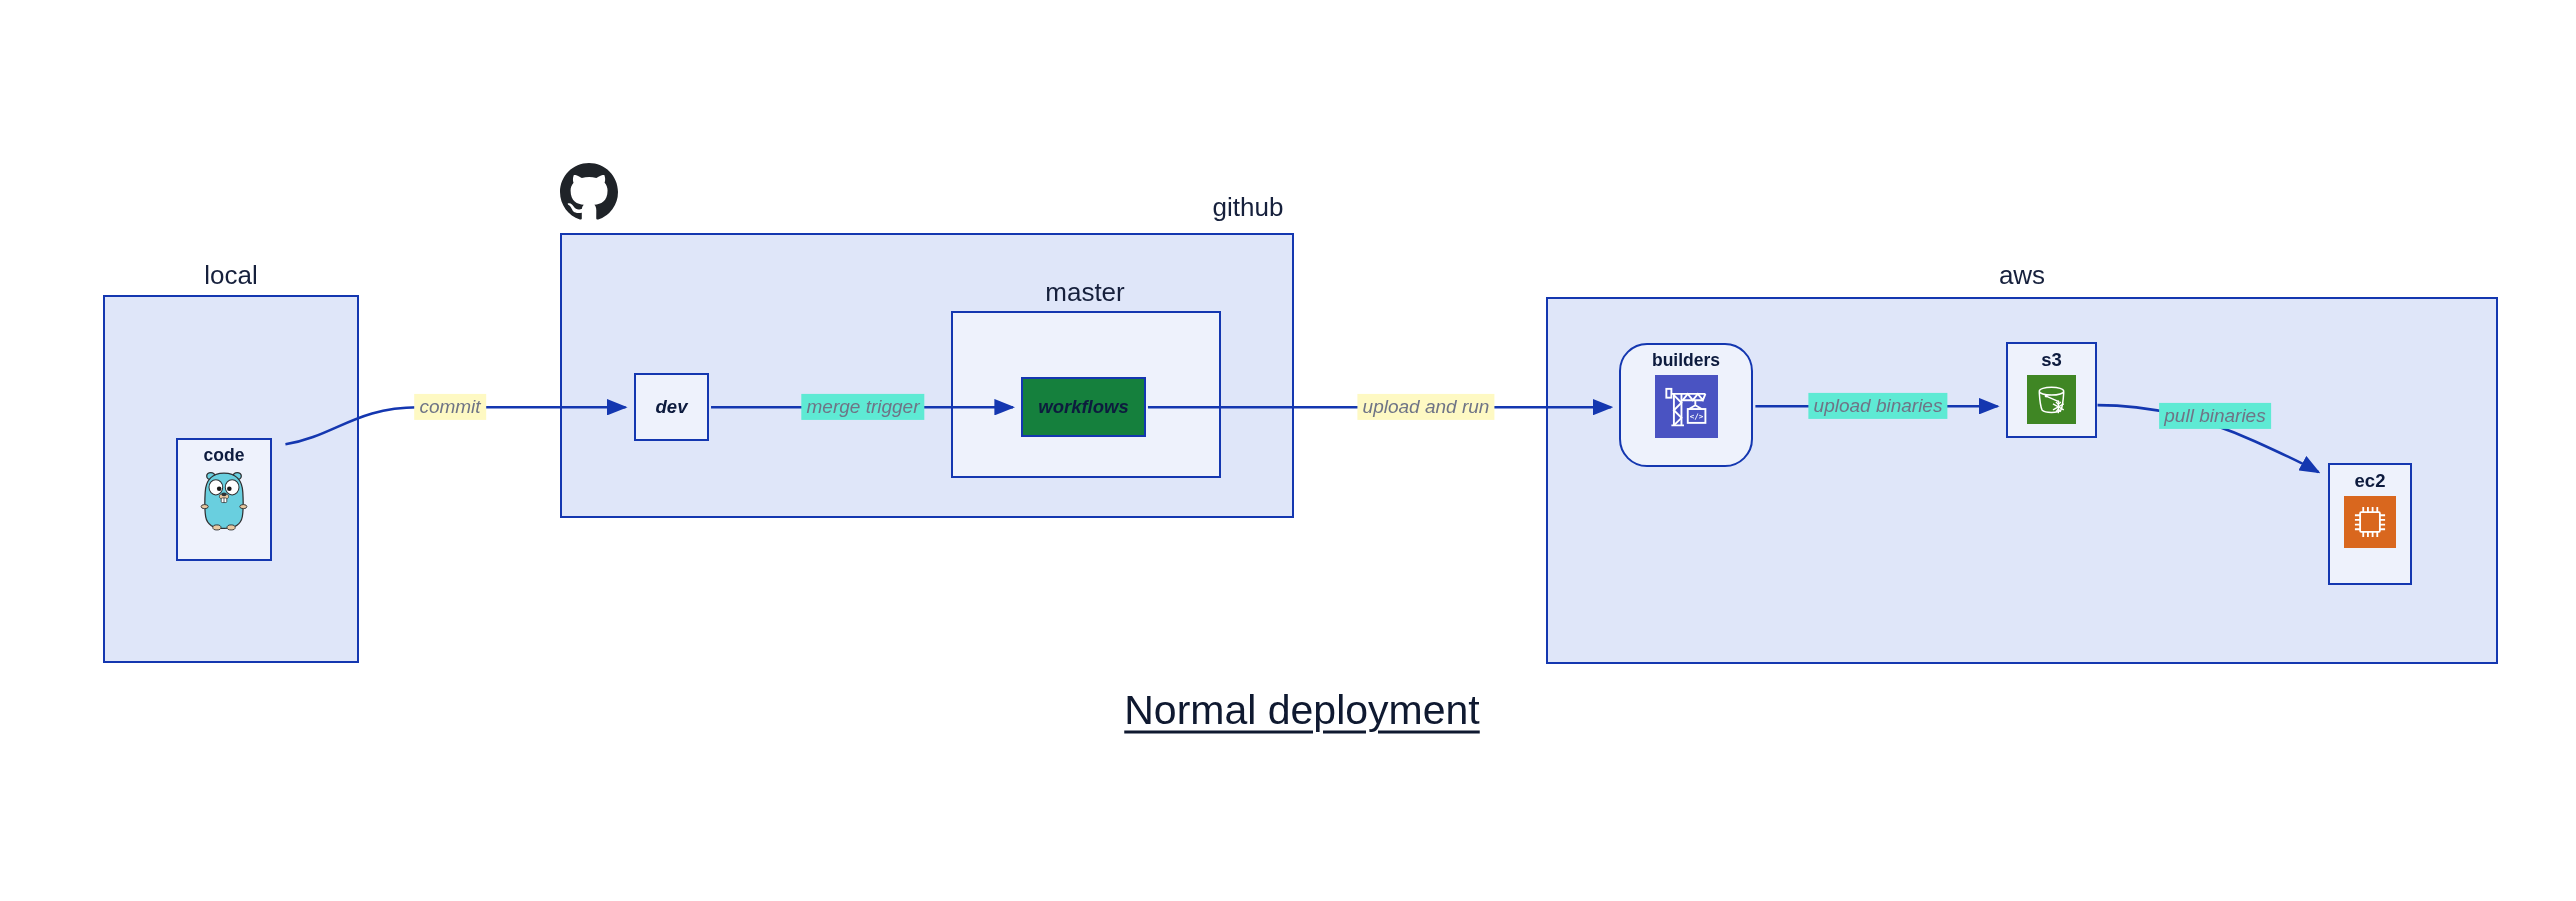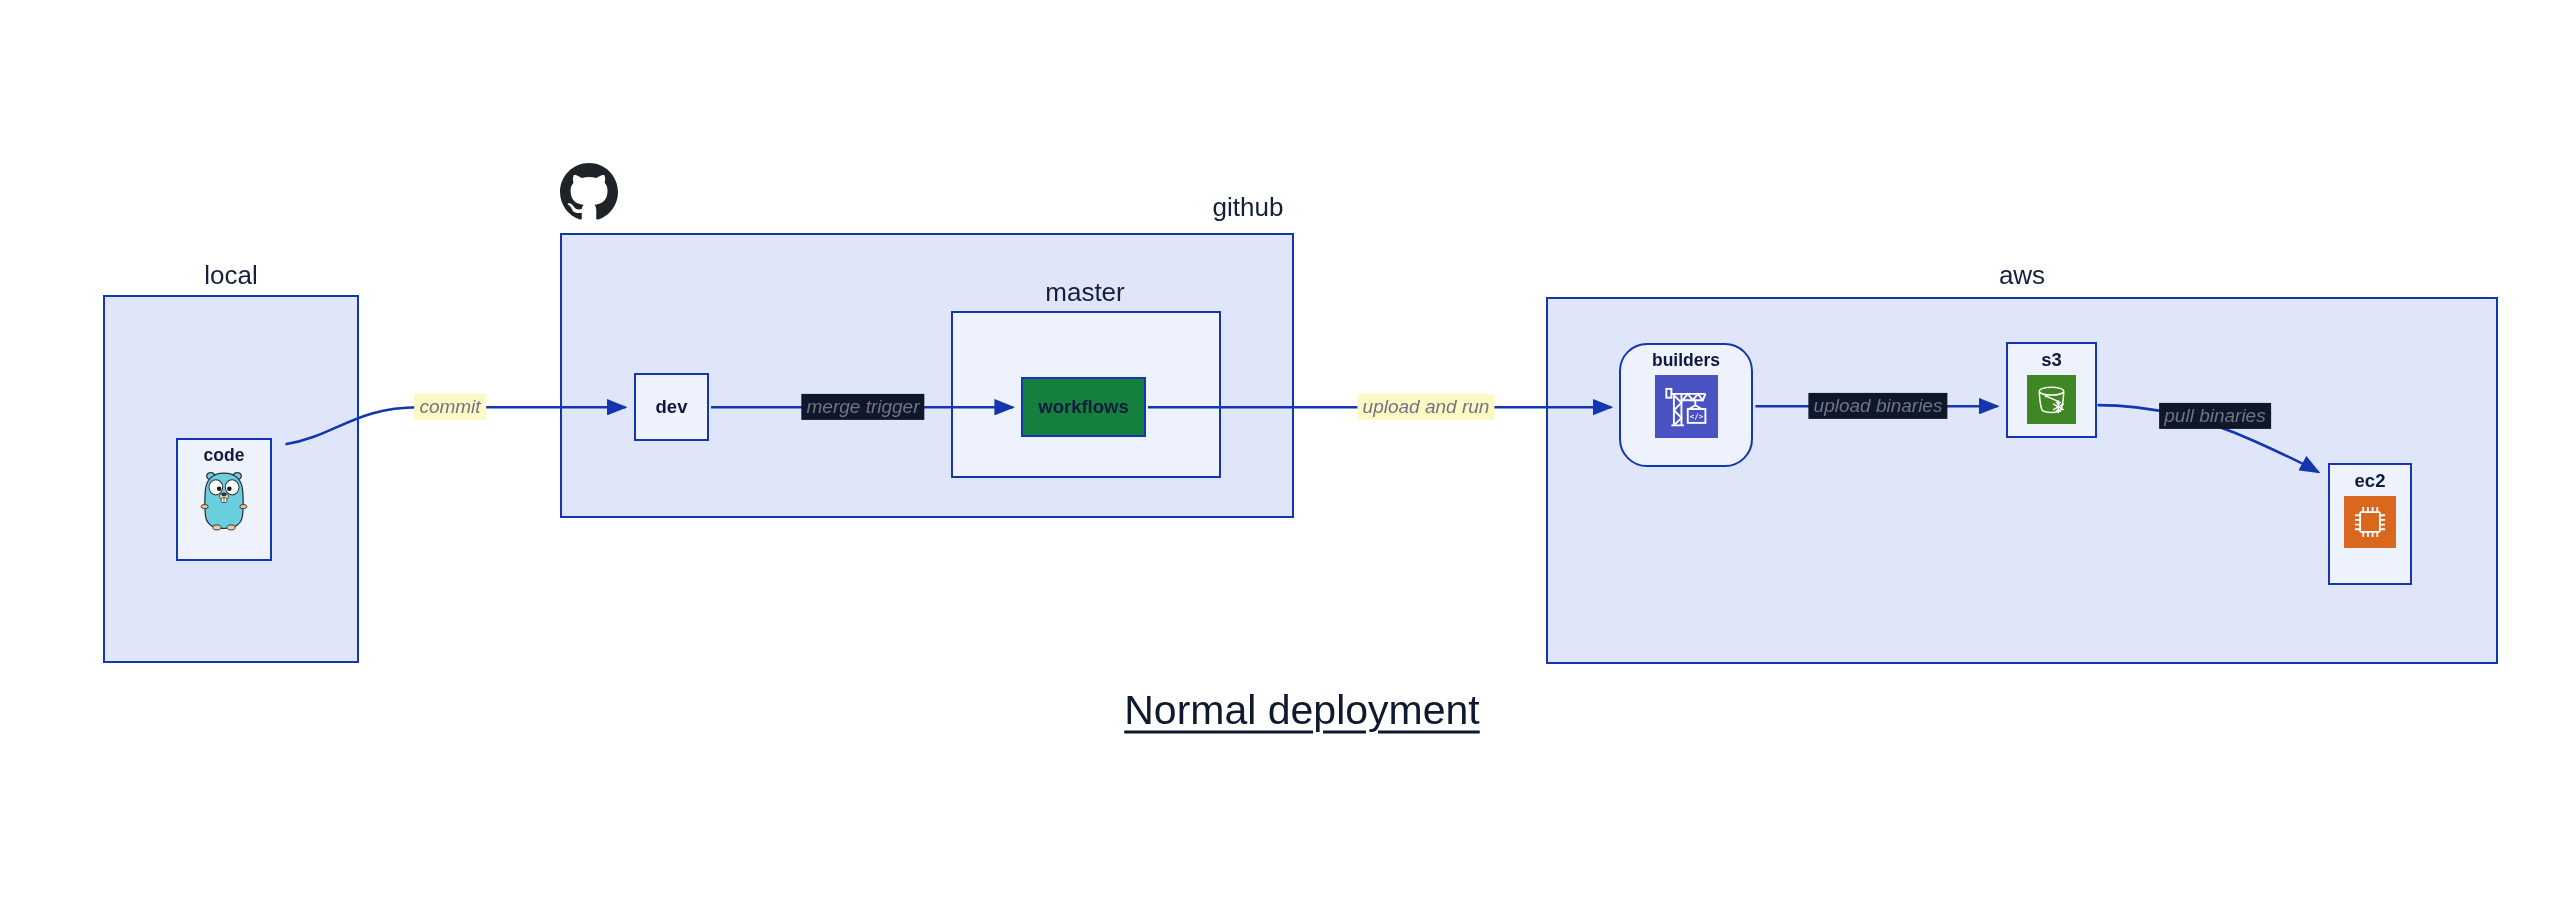--- a/index.html
+++ b/index.html
@@ -37,35 +37,35 @@
     justify-content:flex-start;
   }
   .node.center{ justify-content:center; }
   .node-label{
     font-size:18.5px;
     font-weight:bold;
     color:#0d1b3e;
     margin-top:5.2px;
     white-space:nowrap;
   }
-  .node.center .node-label{ margin-top:0; }
+  .node.center .node-label{ margin-top:0;font-style:italic; }
   .node-icon{ margin-top:4.1px; }
   
   #edges{ position:absolute; left:0; top:0; pointer-events:none; }
   .edge-label{
     position:absolute;
     transform:translate(-50%,-50%);
     font-size:19px;
     font-style:italic;
     color:#6f7486;
     padding:2.1px 5.2px;
     white-space:nowrap;
   }
   .bg-white{ background:#fef9c3; }
-  .bg-lav{ background:#0f172a;text-align:center; }
+  .bg-lav{ background:#5eead4;text-align:center; }
   
   .gh-logo{ position:absolute; }
   
   .diagram-title{
     position:absolute;
     transform:translate(-50%,-50%);
     font-size:41px;
     color:#0f1930;
     text-decoration:underline;
     text-decoration-thickness:3.1px;

